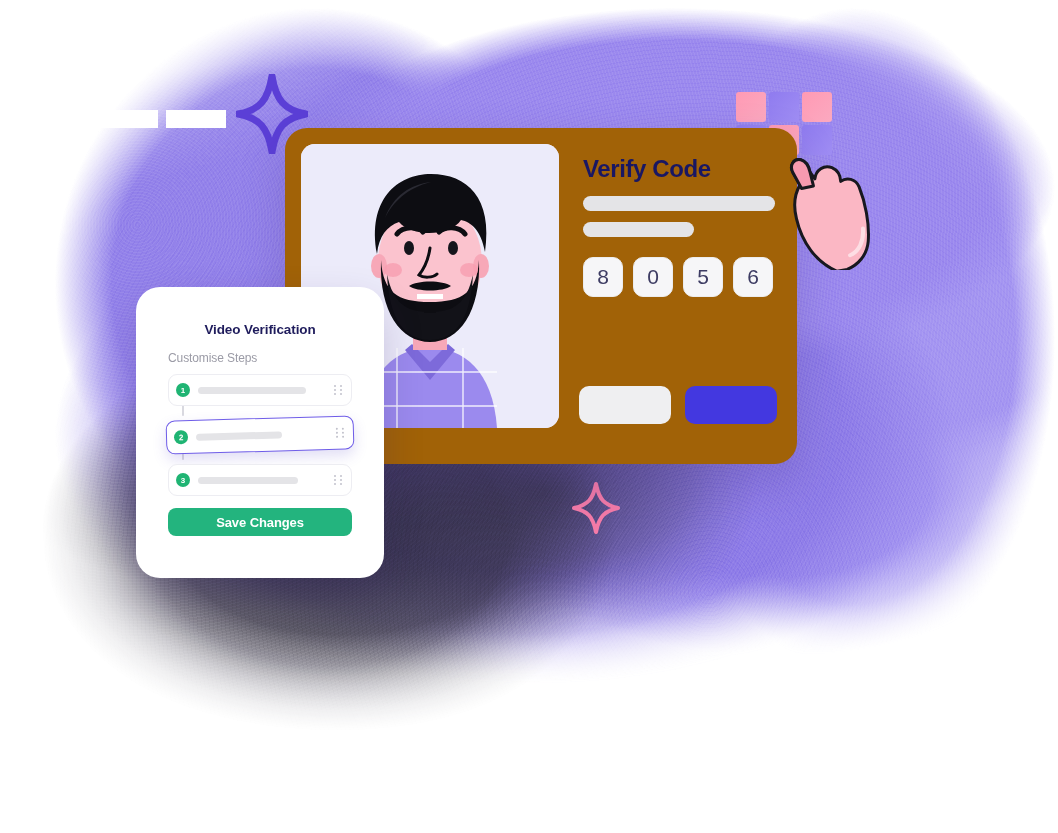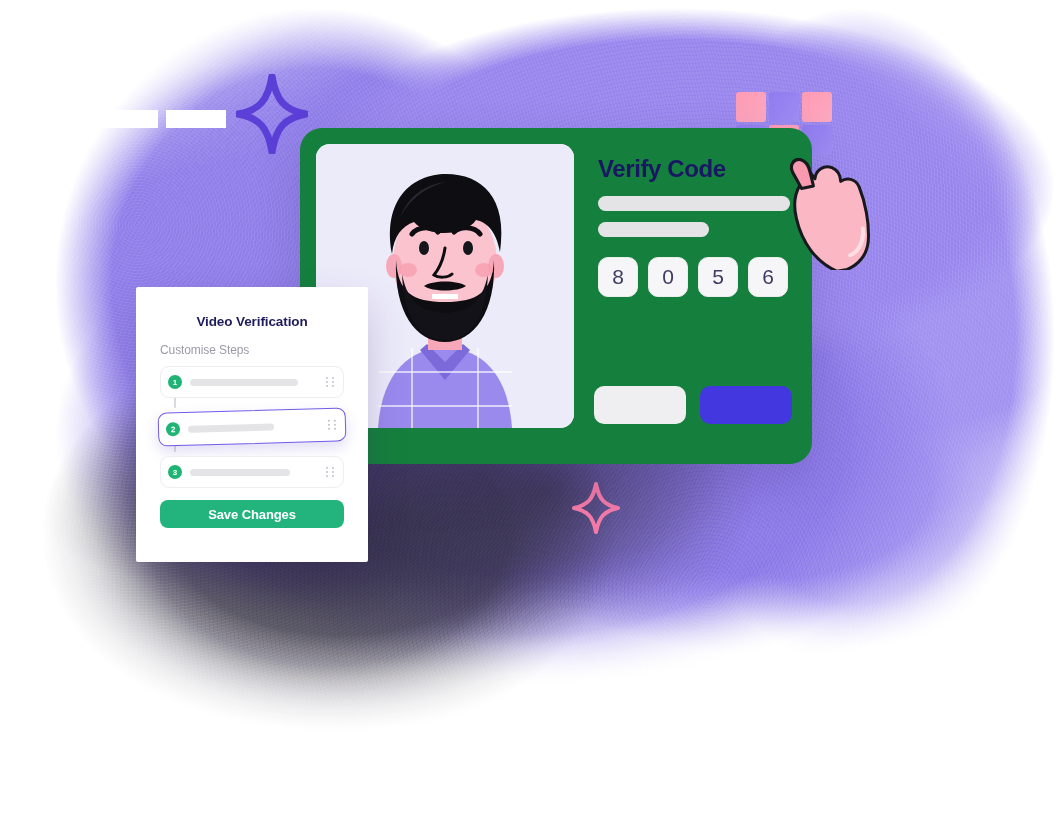--- a/index.html
+++ b/index.html
@@ -58,22 +58,22 @@
       repeating-radial-gradient(circle at 13% 27%, rgba(255,255,255,.12) 0 1px, rgba(0,0,0,0) 1px 3px),
       repeating-radial-gradient(circle at 67% 71%, rgba(0,0,0,.10) 0 1px, rgba(0,0,0,0) 1px 4px);
     mix-blend-mode:overlay;
   }
 
   
   .sparkle{position:absolute;}
 
   
   .verify-card{
-    position:absolute;left:300px;top:128px;width:512px;height:336px;
-    background:#15803d;border-radius:22px;
+    position:absolute;left:285px;top:128px;width:512px;height:336px;
+    background:#a16207;border-radius:22px;
     box-shadow:0 20px 45px rgba(60,40,120,.22);
   }
   .photo-panel{
     position:absolute;left:16px;top:16px;width:258px;height:284px;
     border-radius:14px;background:#ecebfa;overflow:hidden;
   }
   .photo-grid{position:absolute;inset:0;}
   .verify-right{position:absolute;left:298px;top:28px;width:192px;}
   .verify-title{
     font-size:24px;font-weight:700;letter-spacing:-.4px;
@@ -101,23 +101,23 @@
   .sq.pink{background:linear-gradient(135deg,#ff9ab4,#fba9c0);}
   .sq.purple{background:linear-gradient(135deg,#8f7bef,#a08ef4);}
   .sq.empty{background:transparent;}
 
   
   .hand{position:absolute;left:778px;top:140px;}
 
   
   .steps-card{
     position:absolute;left:136px;top:287px;width:216px;height:259px;
-    background:#ffffff;border-radius:2px;
+    background:#ffffff;border-radius:24px;
     box-shadow:0 18px 40px rgba(50,30,100,.20);
-    padding:8px;
+    padding:16px;
   }
   .steps-title{
     text-align:center;font-size:13.5px;font-weight:700;color:#1f1c5c;
     margin:19px 0 0 0;letter-spacing:-.1px;
   }
   .steps-sub{
     font-size:12px;color:#9b9ba6;margin:14px 0 0 16px;letter-spacing:-.1px;
   }
   .steps-list{position:relative;margin:9px 16px 0 16px;}
   .step-row{

